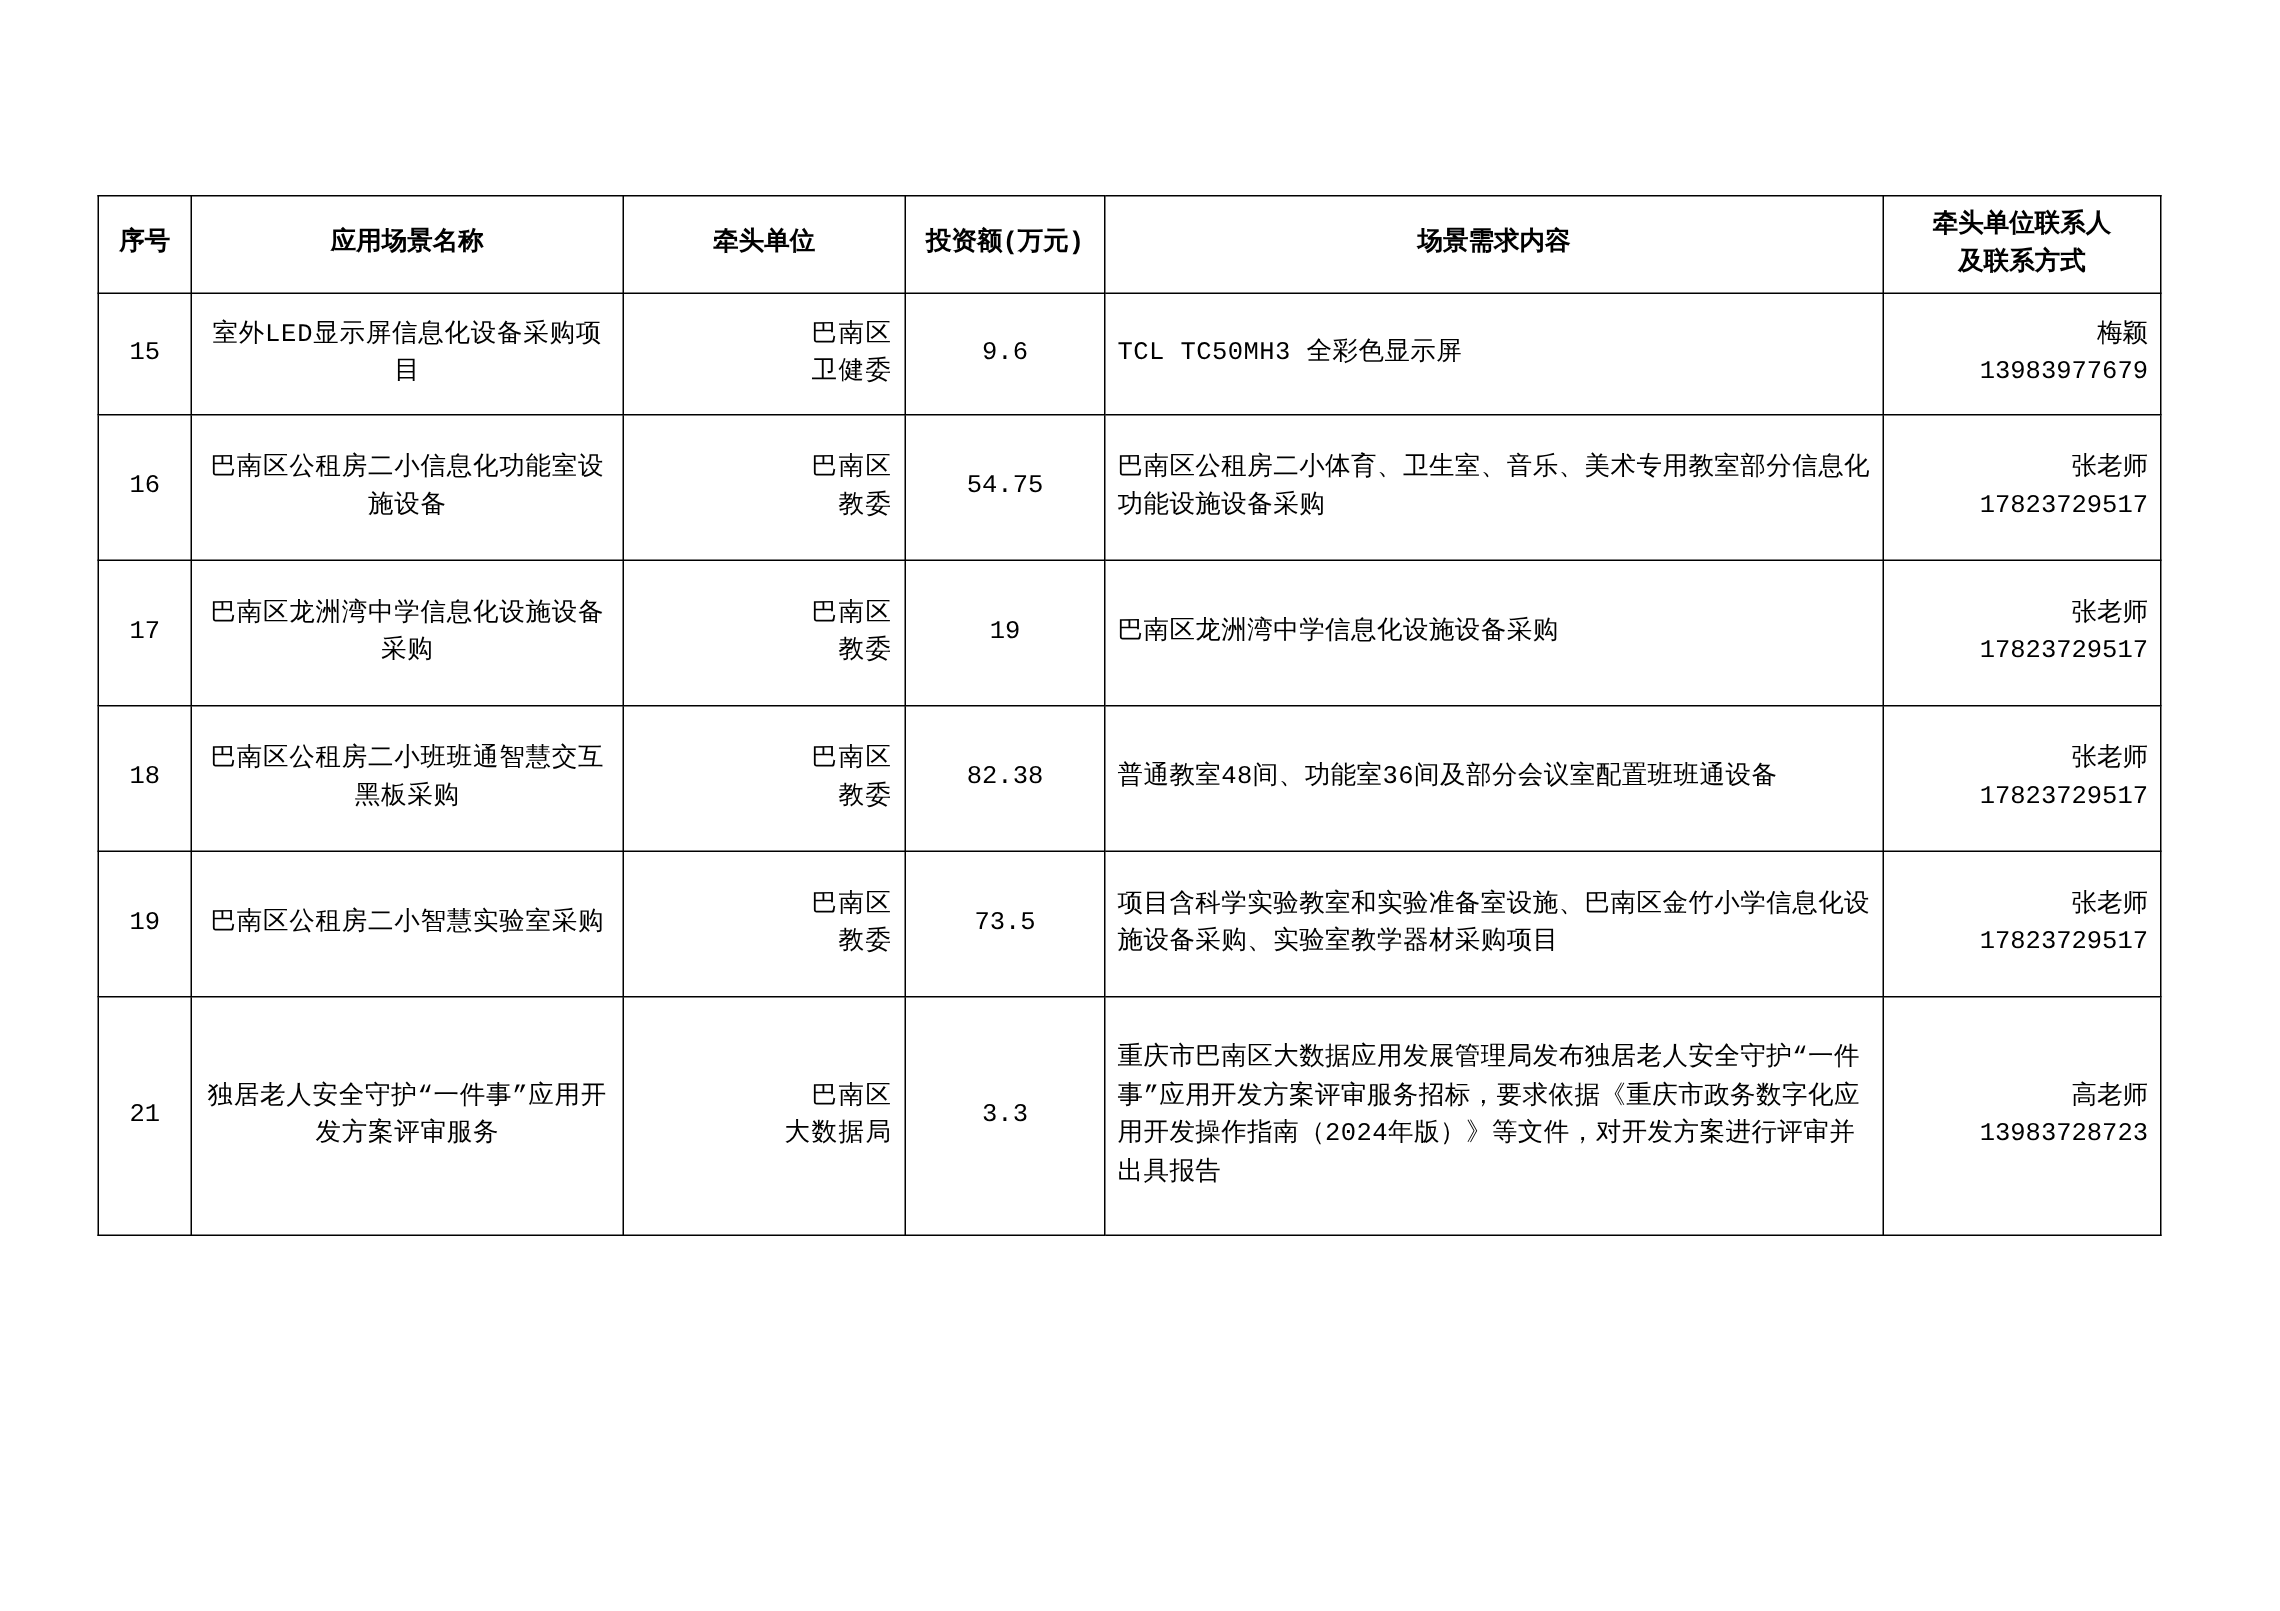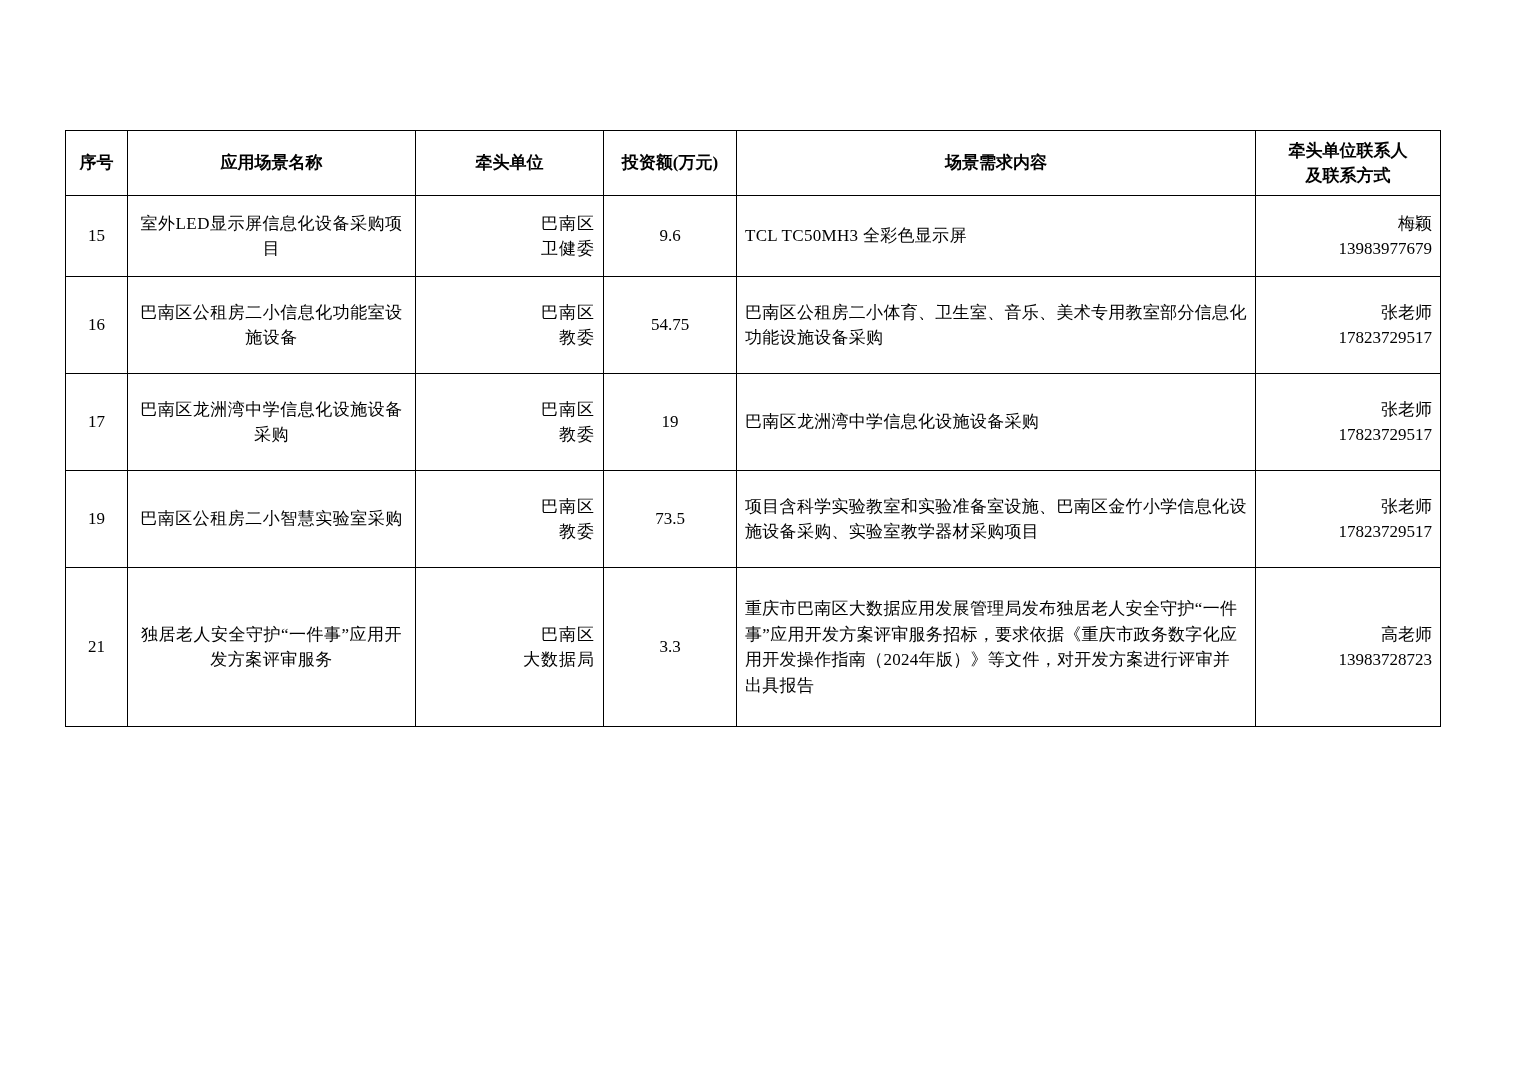--- a/index.html
+++ b/index.html
@@ -24,20 +24,21 @@
   .table-wrap {
     position: absolute;
     left: 65px;
     top: 130px;
     width: 1375px;
   }
   table.doc-table {
     border-collapse: collapse;
     width: 1375px;
     table-layout: fixed;
+    font-family: Liberation Mono, monospace;
   }
   table.doc-table td, table.doc-table th {
     border: 1px solid #000;
     padding: 4px 8px;
     vertical-align: middle;
     font-size: 17px;
     line-height: 1.5;
     word-wrap: break-word;
   }
   thead th {
@@ -151,20 +152,34 @@
             <span class="two-line">巴南区</span>
             <span class="two-line">教委</span>
           </td>
           <td class="amount">19</td>
           <td class="desc">巴南区龙洲湾中学信息化设施设备采购</td>
           <td class="contact">
             <span class="two-line">张老师</span>
             <span class="two-line">17823729517</span>
           </td>
         </tr>
+        <tr class="row-18">
+          <td class="idx">18</td>
+          <td class="name">巴南区公租房二小班班通智慧交互黑板采购</td>
+          <td class="unit">
+            <span class="two-line">巴南区</span>
+            <span class="two-line">教委</span>
+          </td>
+          <td class="amount">82.38</td>
+          <td class="desc">普通教室48间、功能室36间及部分会议室配置班班通设备</td>
+          <td class="contact">
+            <span class="two-line">张老师</span>
+            <span class="two-line">17823729517</span>
+          </td>
+        </tr>
         <tr class="row-19">
           <td class="idx">19</td>
           <td class="name">巴南区公租房二小智慧实验室采购</td>
           <td class="unit">
             <span class="two-line">巴南区</span>
             <span class="two-line">教委</span>
           </td>
           <td class="amount">73.5</td>
           <td class="desc">项目含科学实验教室和实验准备室设施、巴南区金竹小学信息化设施设备采购、实验室教学器材采购项目</td>
           <td class="contact">

